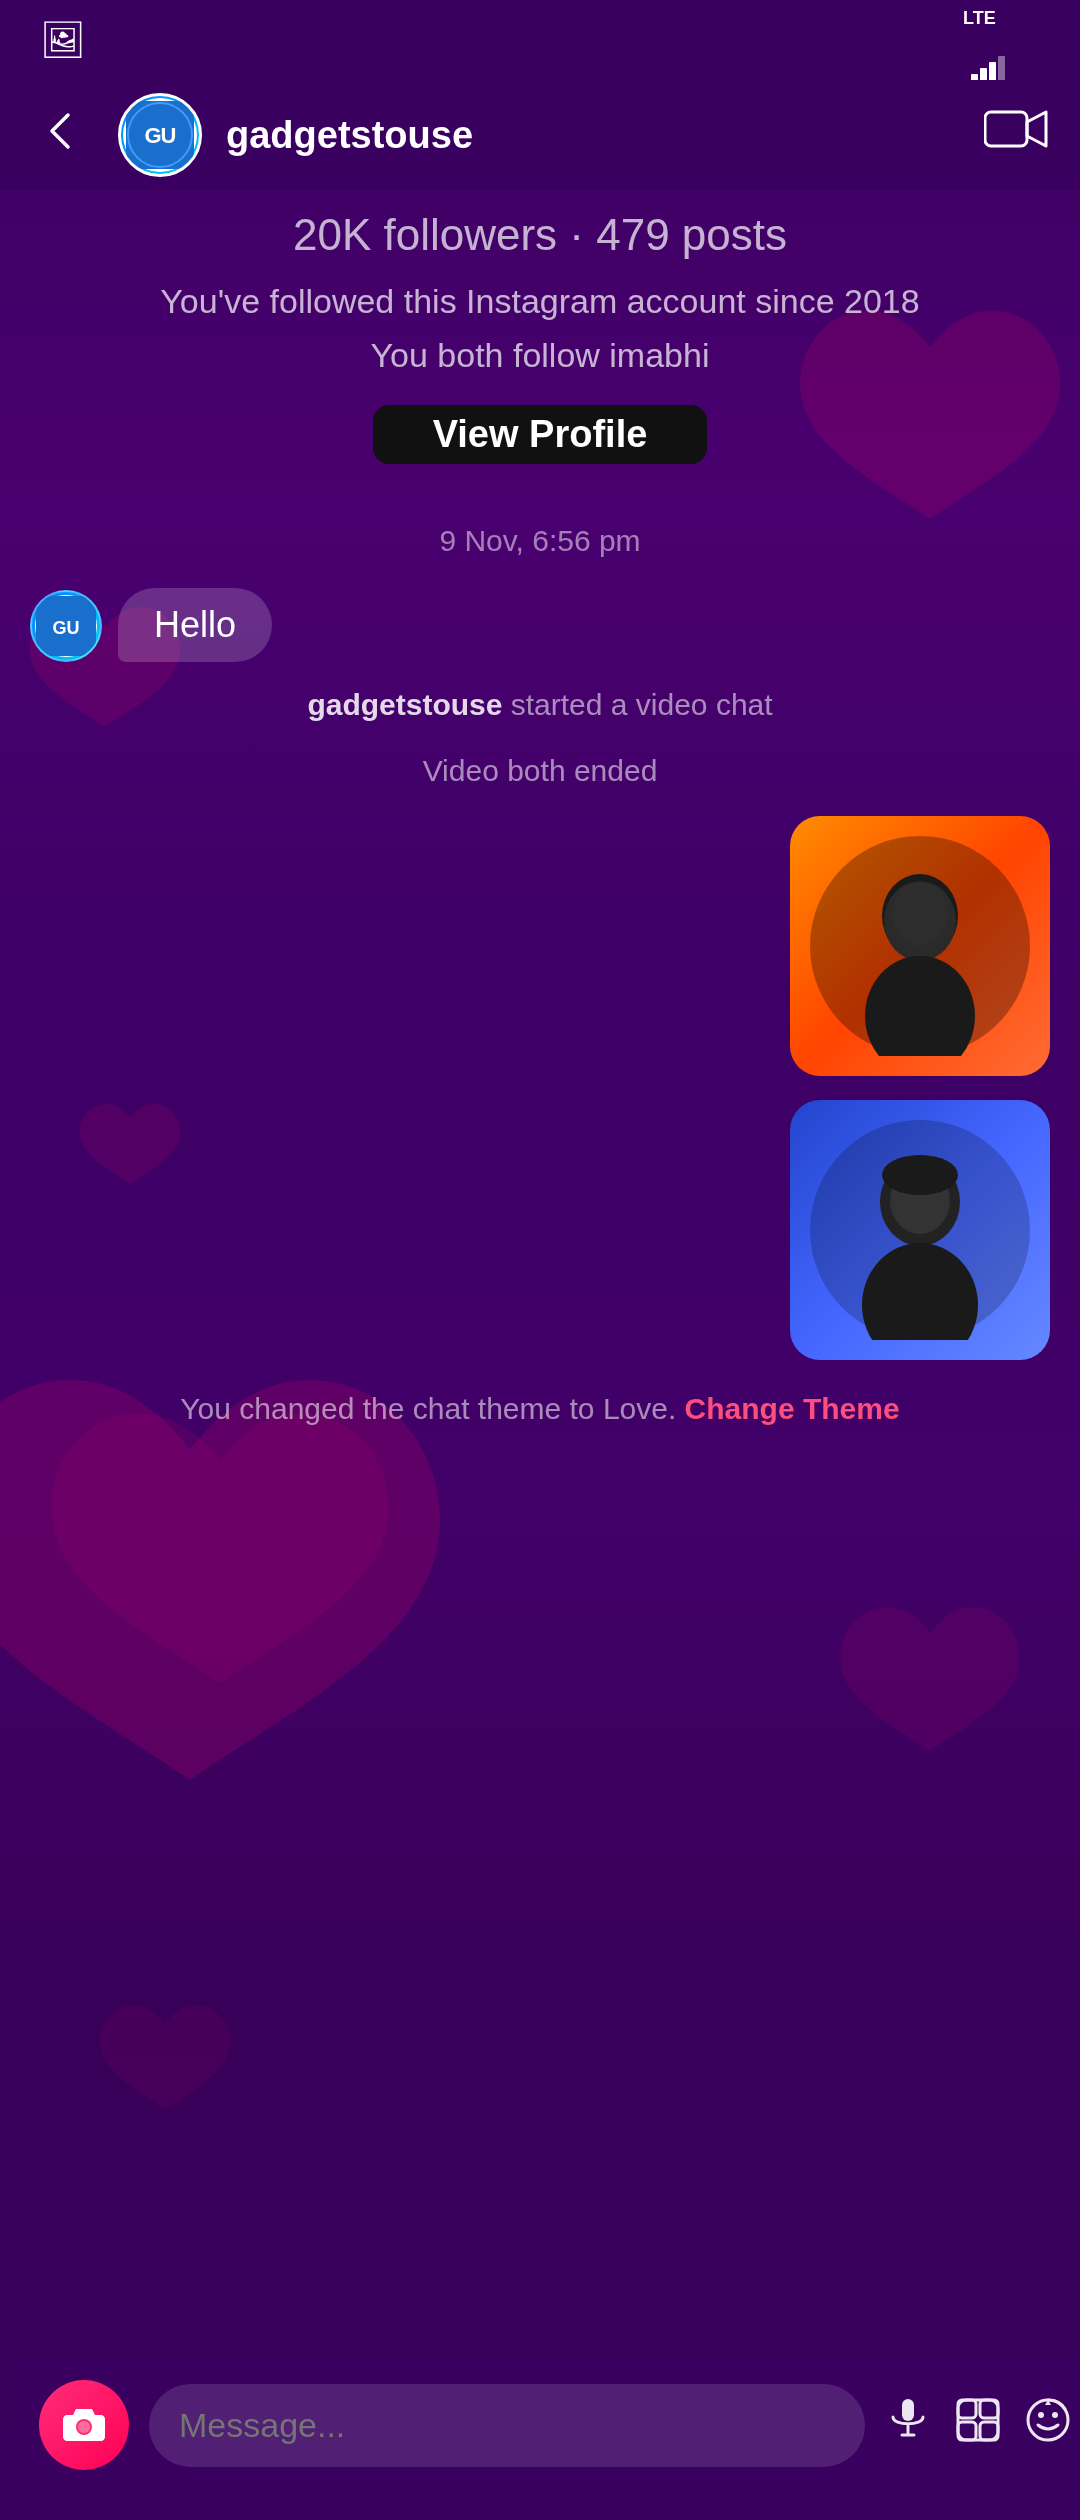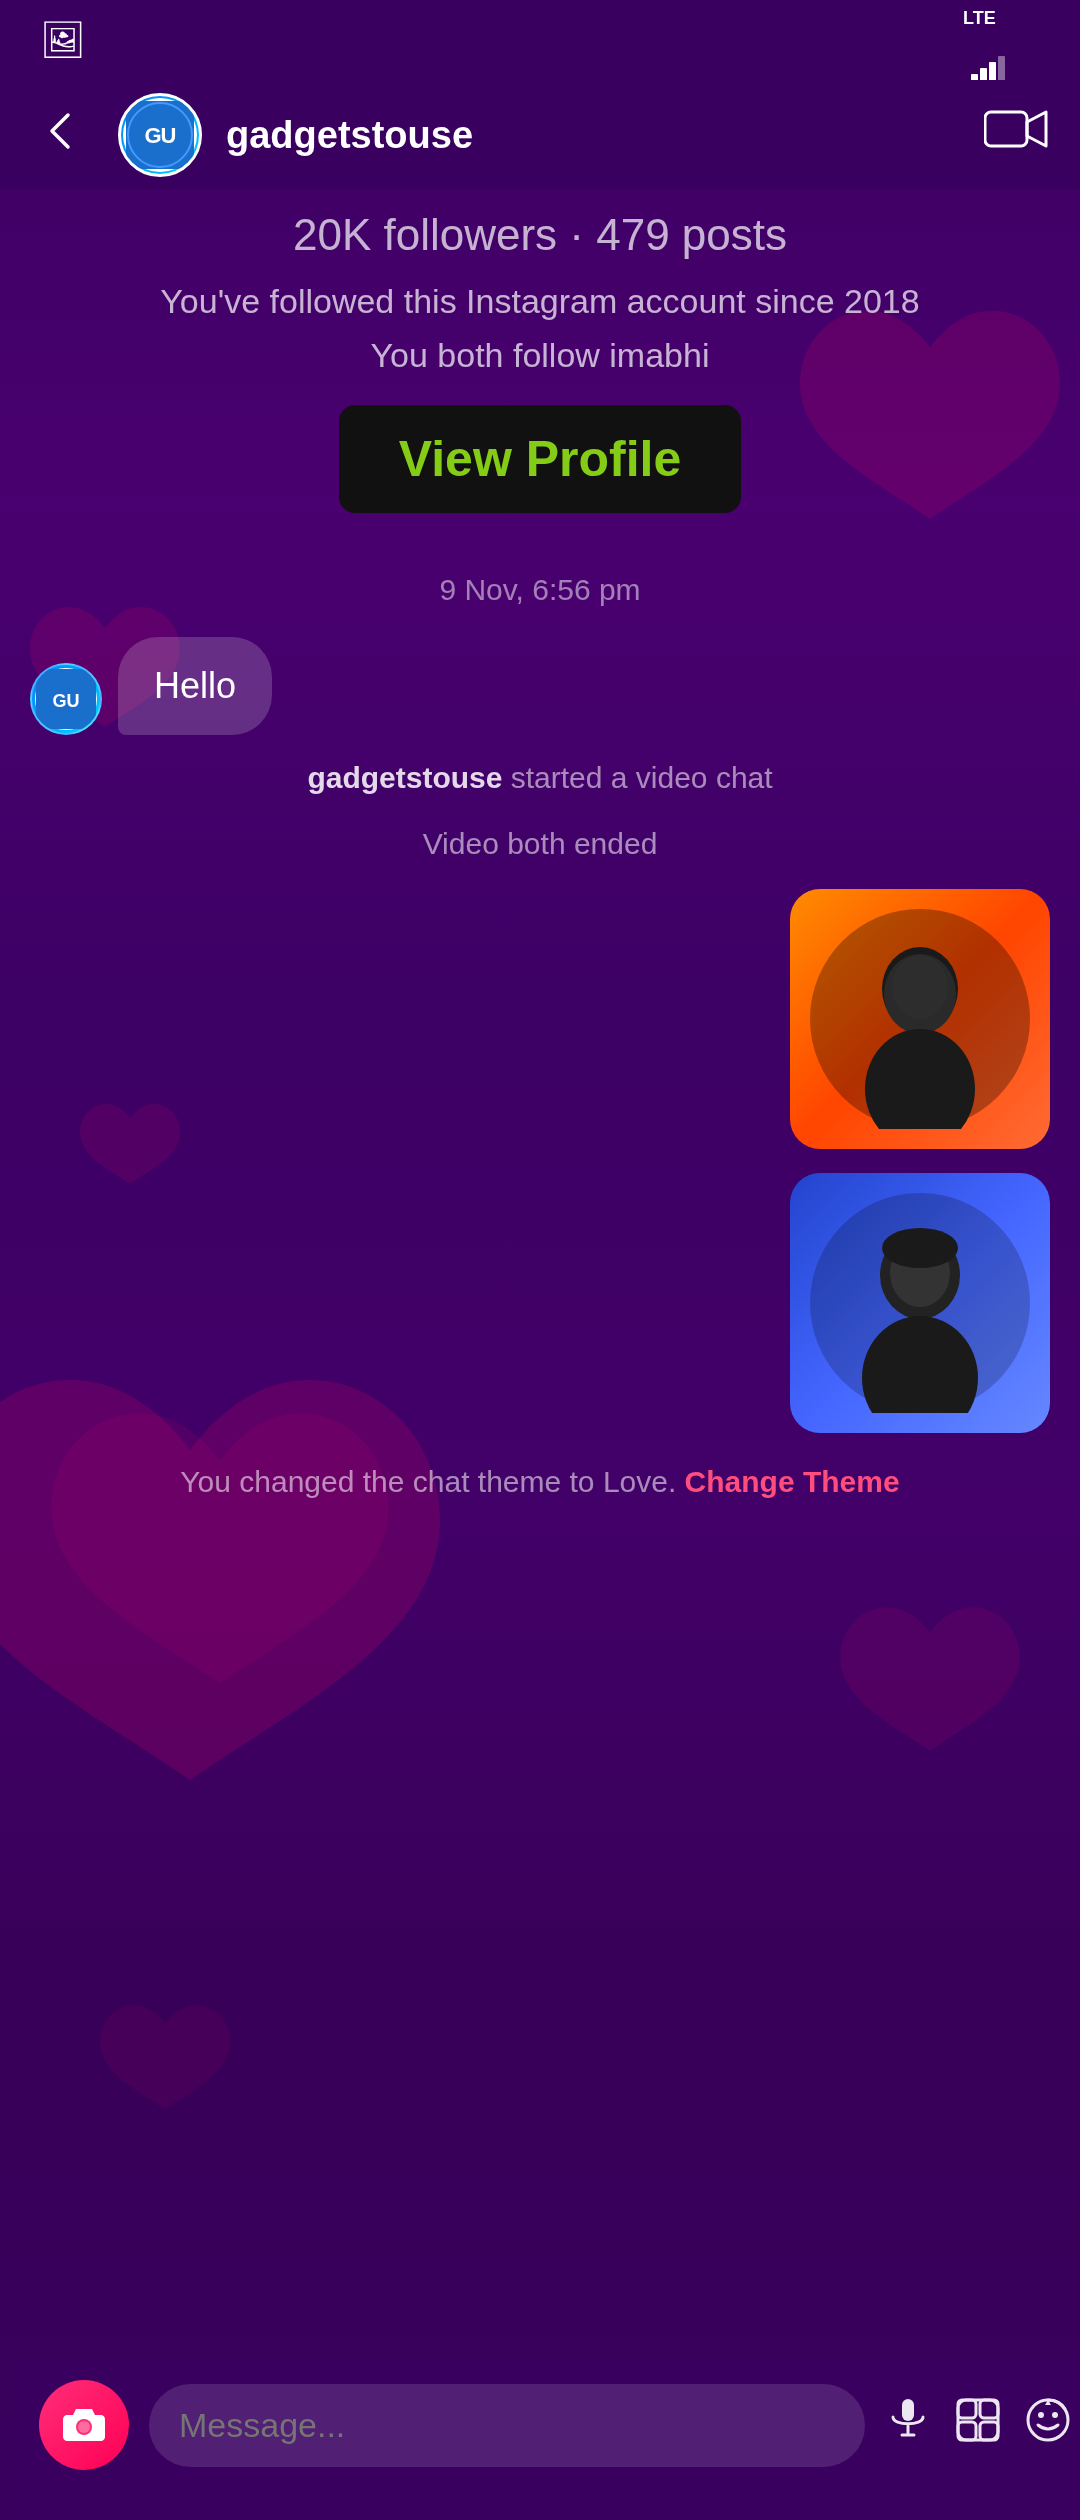--- a/index.html
+++ b/index.html
@@ -136,25 +136,25 @@
       margin-bottom: 10px;
       line-height: 1.4;
     }
     .profile-mutual {
       color: rgba(255,255,255,0.7);
       font-size: 34px;
       margin-bottom: 30px;
     }
     .view-profile-btn {
       background: #111;
-      color: #84cc16;
+      color: #ffffff;
       border: none;
       border-radius: 16px;
-      padding: 25px 60px;
-      font-size: 50px;
+      padding: 8px 60px;
+      font-size: 38px;
       font-weight: 700;
       cursor: pointer;
       display: inline-block;
     }
 
     
     .chat-area {
       padding: 0 0 200px;
       position: relative;
     }
@@ -199,21 +199,21 @@
       background: white;
       display: flex;
       align-items: center;
       justify-content: center;
       font-weight: 900;
       font-size: 18px;
       color: #1a6fcc;
     }
     .bubble {
       max-width: 60%;
-      padding: 26px 36px;
+      padding: 14px 36px;
       border-radius: 40px;
       font-size: 36px;
       line-height: 1.3;
       position: relative;
     }
     .bubble.incoming {
       background: rgba(255,255,255,0.18);
       color: white;
       border-bottom-left-radius: 8px;
     }

